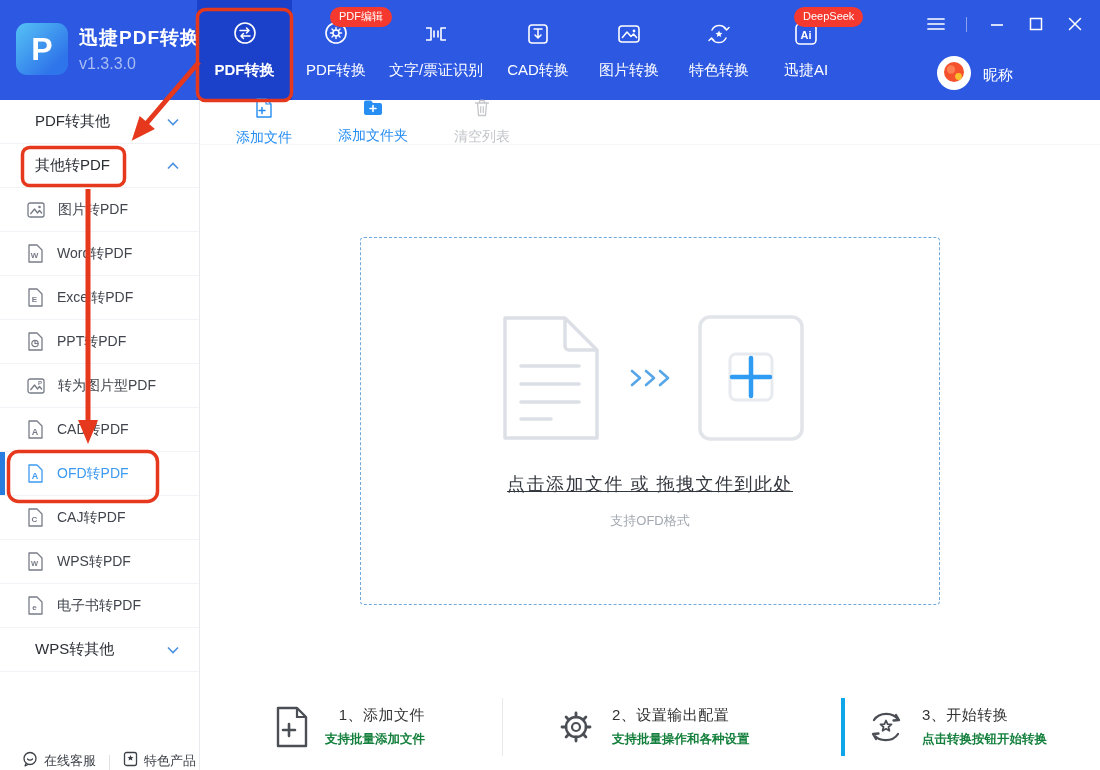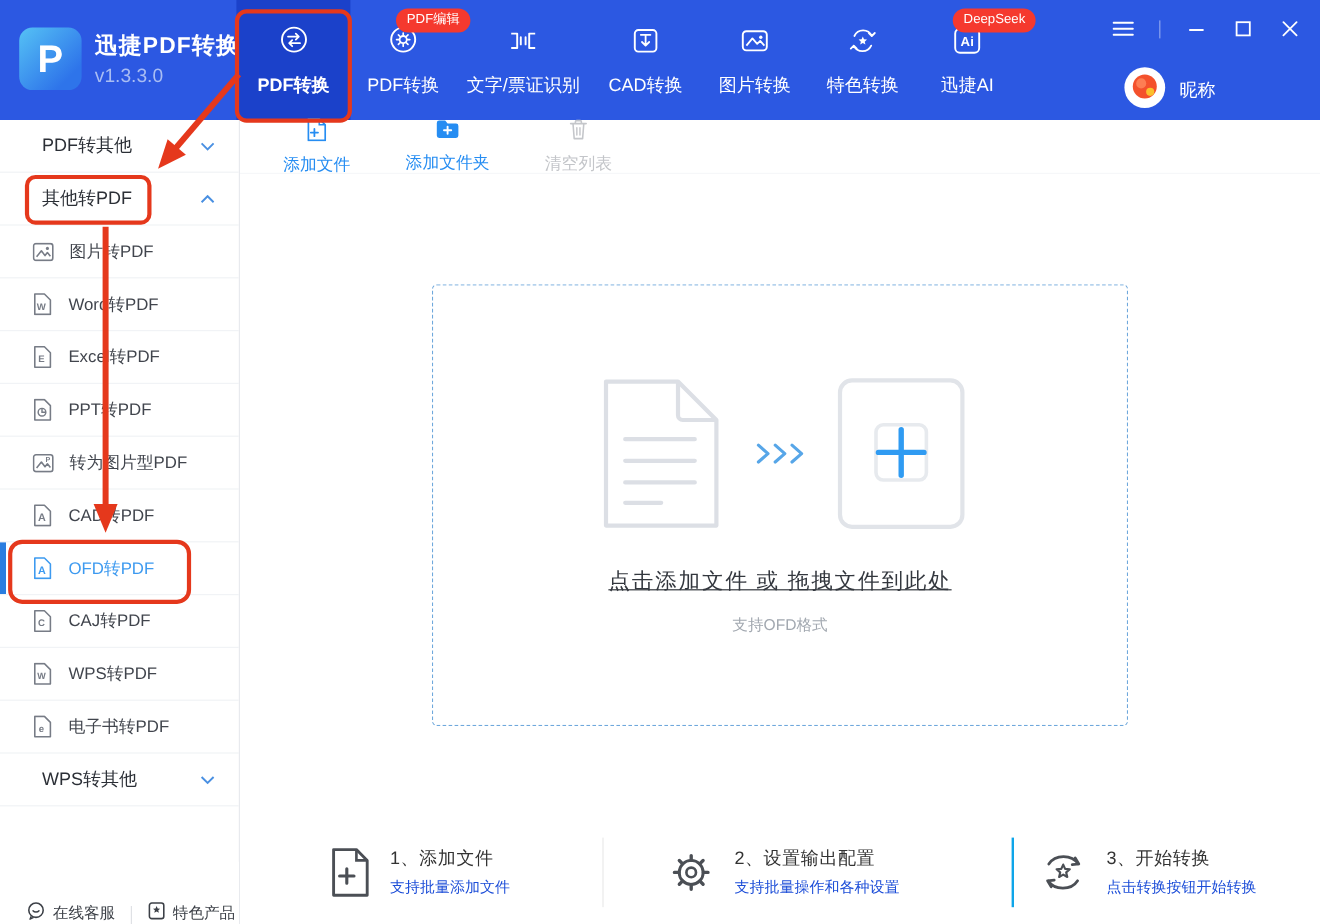--- a/index.html
+++ b/index.html
@@ -60,26 +60,26 @@
   .dropzone { position:absolute; left:160px; top:137px; width:580px; height:368px;
     border:1px dashed #6fa8dc; border-radius:4px; background:#fff; }
   .dz-icons { position:absolute; left:0; right:0; top:76px; display:flex;
     align-items:center; justify-content:center; gap:24px; }
   .dz-main { position:absolute; top:234px; width:100%; text-align:center; font-size:18px;
     color:#33373e; letter-spacing:1.5px;text-decoration:underline; }
   .dz-sub { position:absolute; top:274px; width:100%; text-align:center; font-size:13px; color:#a2a8b0; }
 
   .steps { position:absolute; left:0; right:0; bottom:14px; height:58px; display:flex; }
   .step { display:flex; align-items:center; gap:15px; }
-  .step-1 { width:302px; padding-left:74px; }
-  .step-2 { width:343px; padding-left:52px; border-left:1px solid #e9e9e9; border-right:2px solid #0ea5e9; }
+  .step-1 { width:302px; padding-left:74px;text-align:right; }
+  .step-2 { width:343px; padding-left:52px; border-left:1px solid #e9e9e9; border-right:4px solid #0ea5e9; }
   .step-3 { flex:1; padding-left:20px; }
   .step-icon { display:flex; color:#4b4f55; }
   .step-title { font-size:15px; color:#333; letter-spacing:.5px; }
-  .step-desc { font-size:12.5px; color:#1d4ed8; margin-top:6px; }
+  .step-desc { font-size:12.5px; color:#15803d; margin-top:6px;font-weight:bold; }
 
   
   .annotations { position:absolute; left:0; top:0; z-index:50; pointer-events:none; }
 </style>
 </head>
 <body>
 
 <div class="app">
 
   <div class="header">

